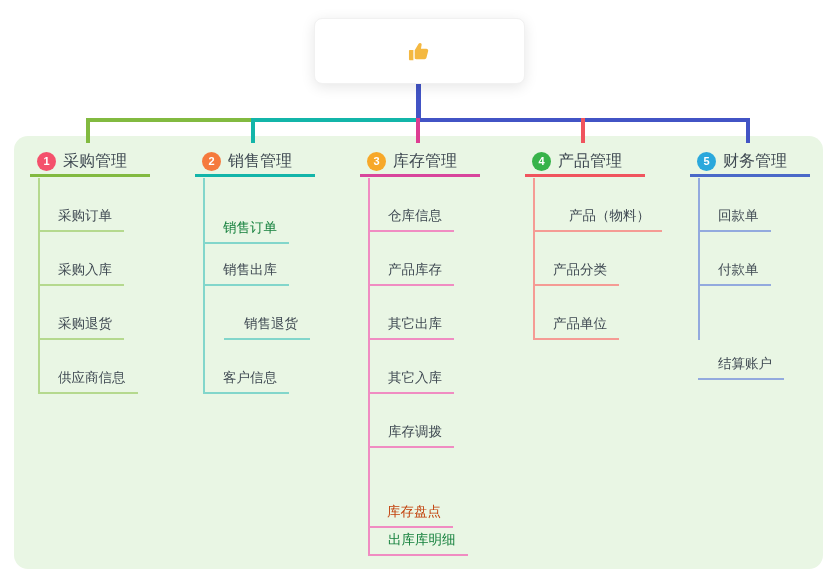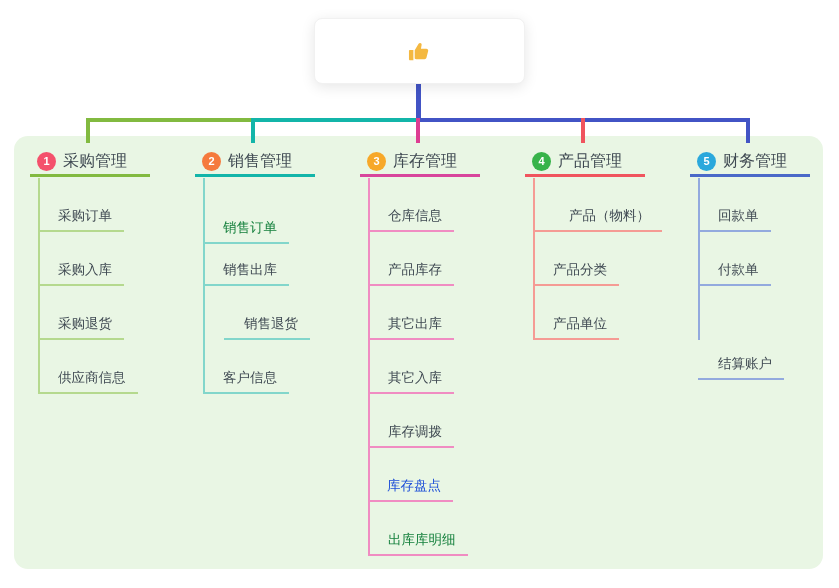--- a/index.html
+++ b/index.html
@@ -97,21 +97,21 @@
       </div>
       <div class="child-node" style="left: 368px; top: 313px; border-bottom: 2px solid rgb(240, 140, 194); color: rgb(63, 73, 82);">
         <span>其它出库</span>
       </div>
       <div class="child-node" style="left: 368px; top: 367px; border-bottom: 2px solid rgb(240, 140, 194); color: rgb(63, 73, 82);">
         <span>其它入库</span>
       </div>
       <div class="child-node" style="left: 368px; top: 421px; border-bottom: 2px solid rgb(240, 140, 194); color: rgb(63, 73, 82);">
         <span>库存调拨</span>
       </div>
-      <div class="child-node" style="left: 368px; top: 475px; border-bottom: 2px solid rgb(240, 140, 194); color: #1d4ed8; padding-left: 19px;">
+      <div class="child-node" style="left: 368px; top: 501px; border-bottom: 2px solid rgb(240, 140, 194); color: #c2410c; padding-left: 19px;">
         <span>库存盘点</span>
       </div>
       <div class="child-node" style="left: 368px; top: 529px; border-bottom: 2px solid rgb(240, 140, 194); color: #15803d;">
         <span>出库库明细</span>
       </div>
       <div class="branch-header" style="left: 525px; top: 149px; border-bottom: 3px solid rgb(240, 84, 94); color: rgb(63, 73, 82);">
         <span class="badge" style="background: rgb(55, 179, 74);">4</span>
         <span>产品管理</span>
       </div>
       <div class="line" style="left: 533px; top: 178px; width: 2px; height: 162px; background: rgb(245, 155, 148);"></div>

